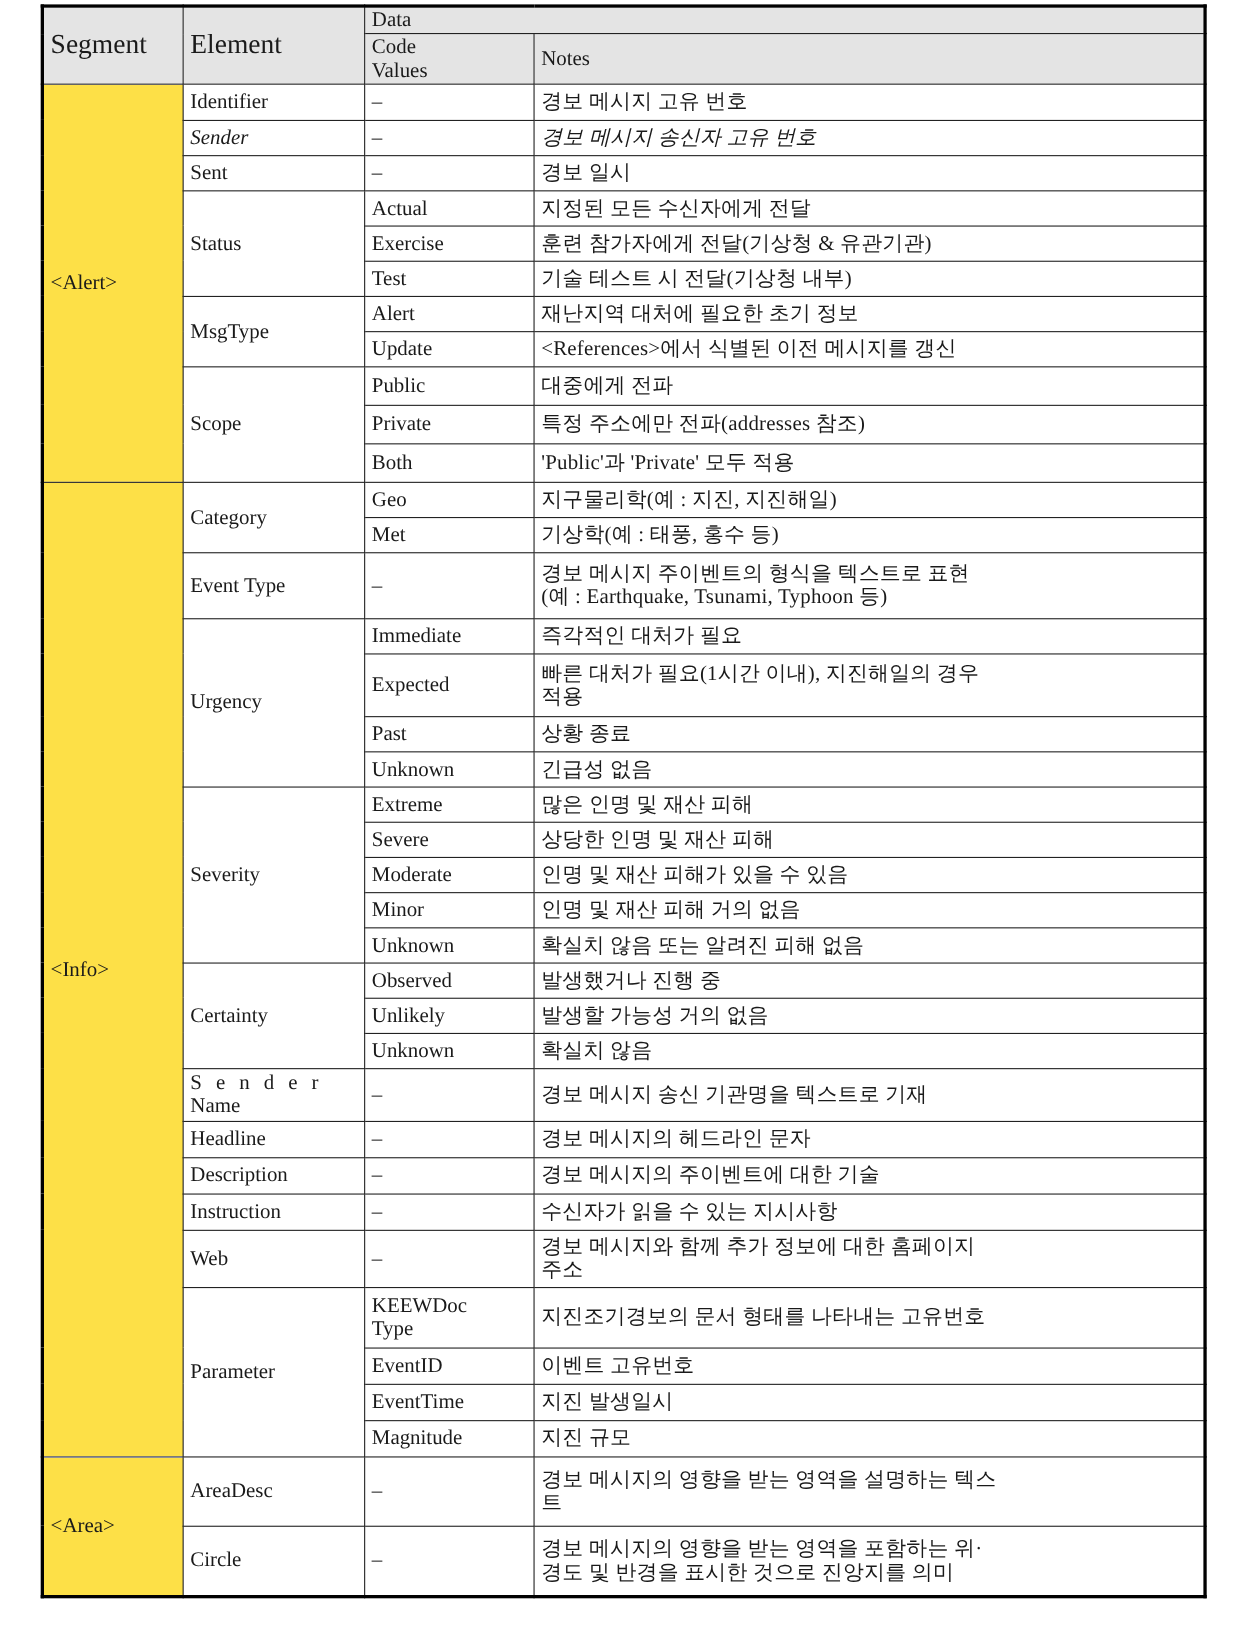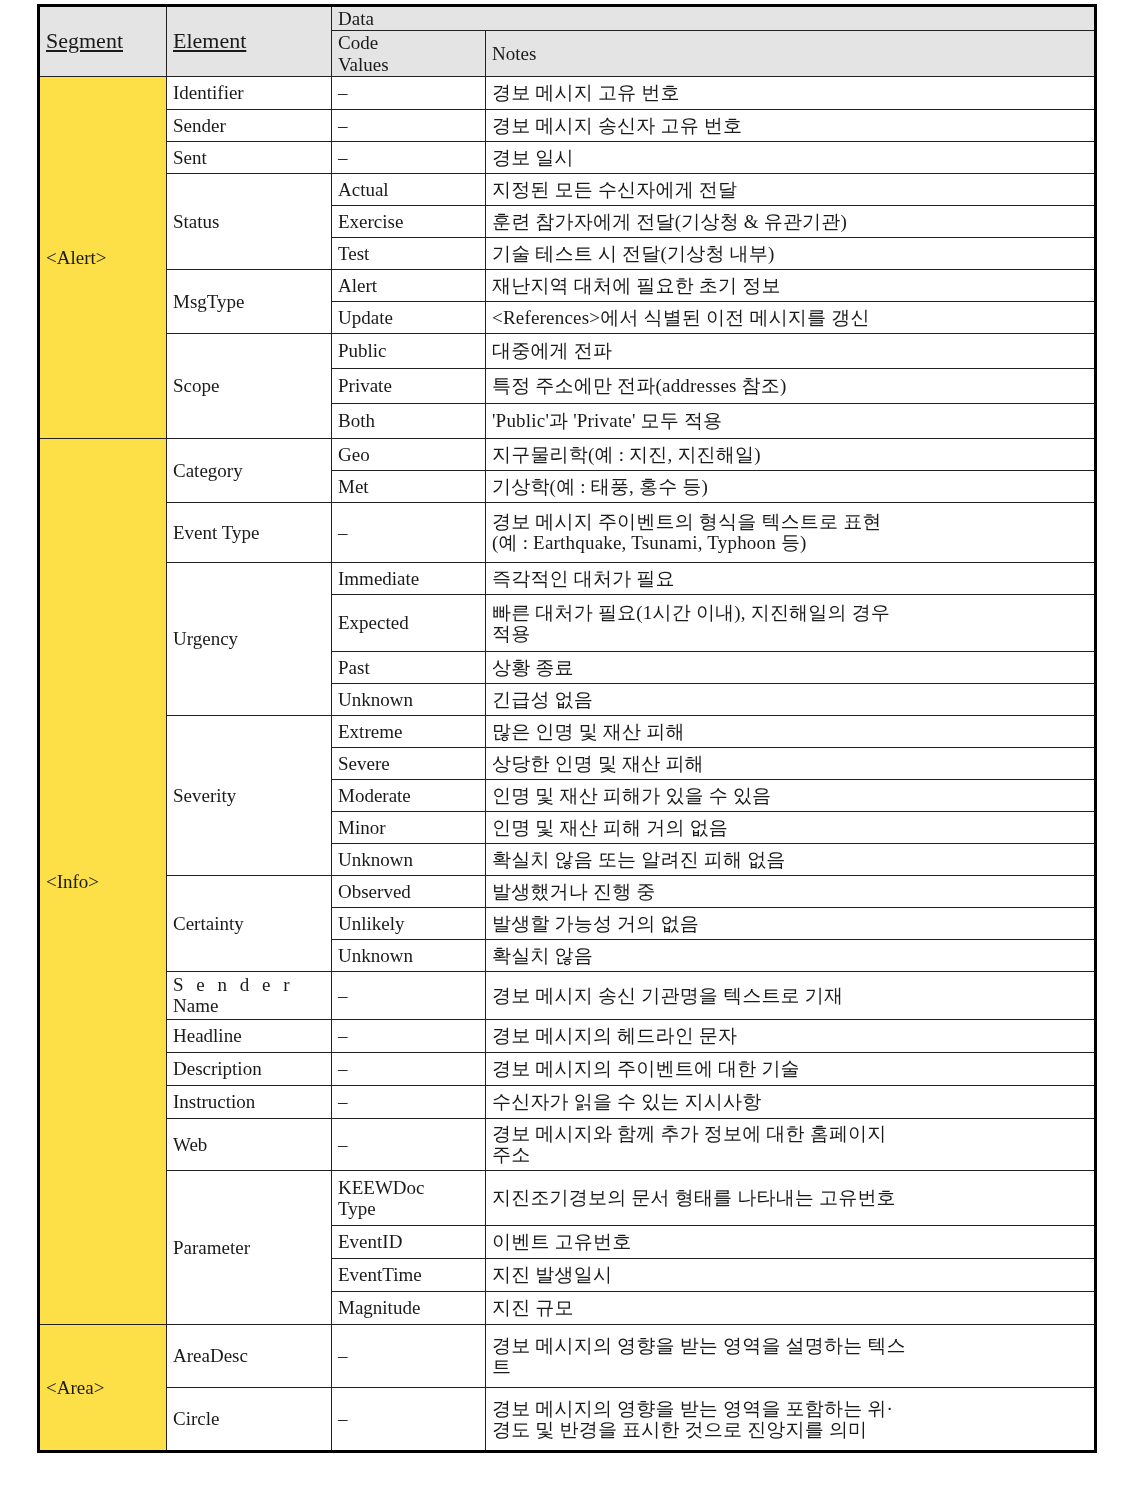--- a/index.html
+++ b/index.html
@@ -21,21 +21,21 @@
     border:1px solid #222;
     padding:1px 6px;
     font-weight:normal;
     font-size:19px;
     line-height:1.12;
     vertical-align:middle;
     text-align:left;
     overflow:hidden;
   }
   .hdr{background:#e4e4e4;text-align:center;}
-  .hdr.seg,.hdr.elm{font-size:22px;text-decoration:underline;}
+  .hdr.seg,.hdr.elm{font-size:25px;}
   .seg-cell{background:#fde047;text-align:center;font-size:19px;}
   .elm-cell{padding-left:14px;}
   .code-cell{padding-left:10px;}
   .note-cell{padding-left:12px;letter-spacing:0.2px;}
   .dash{padding-left:10px;}
   .ls{letter-spacing:4px;}
   .two{line-height:1.1;}
   col.c1{width:128px}
   col.c2{width:165px}
   col.c3{width:154px}
@@ -66,21 +66,21 @@
         <th class="hdr">Notes</th>
       </tr>
     </thead>
     <tbody id="tbody">
         <tr style="height: 33px;">
           <td class="seg-cell" rowspan="11">&lt;Alert&gt;</td>
           <td class="elm-cell">Identifier</td>
           <td class="dash">–</td>
           <td class="note-cell">경보 메시지 고유 번호</td>
         </tr>
-        <tr style="height: 32px;">
+        <tr style="height: 32px; font-style: italic;">
           <td class="elm-cell">Sender</td>
           <td class="dash">–</td>
           <td class="note-cell">경보 메시지 송신자 고유 번호</td>
         </tr>
         <tr style="height: 32px;">
           <td class="elm-cell">Sent</td>
           <td class="dash">–</td>
           <td class="note-cell">경보 일시</td>
         </tr>
         <tr style="height: 32px;">

